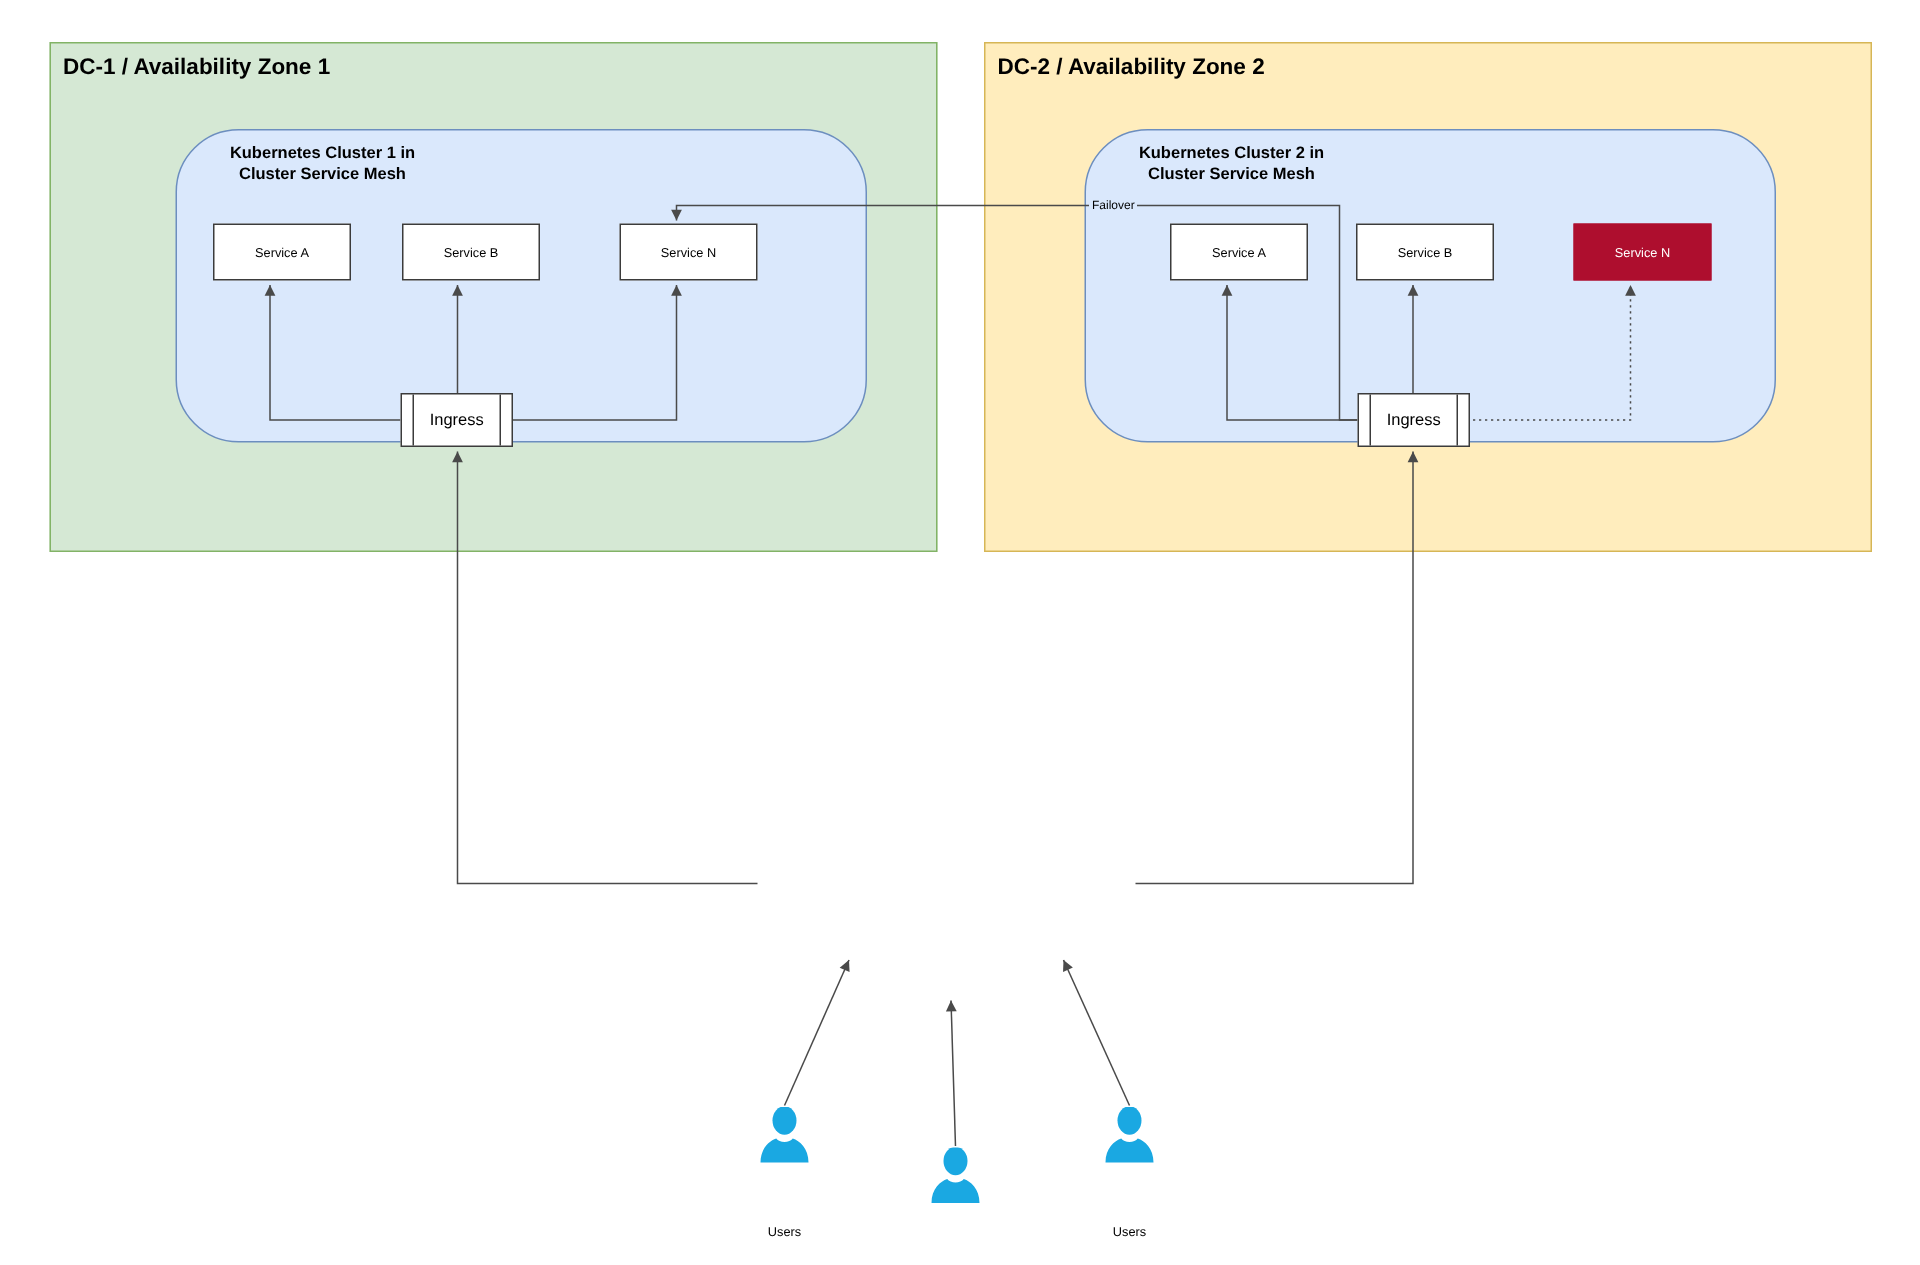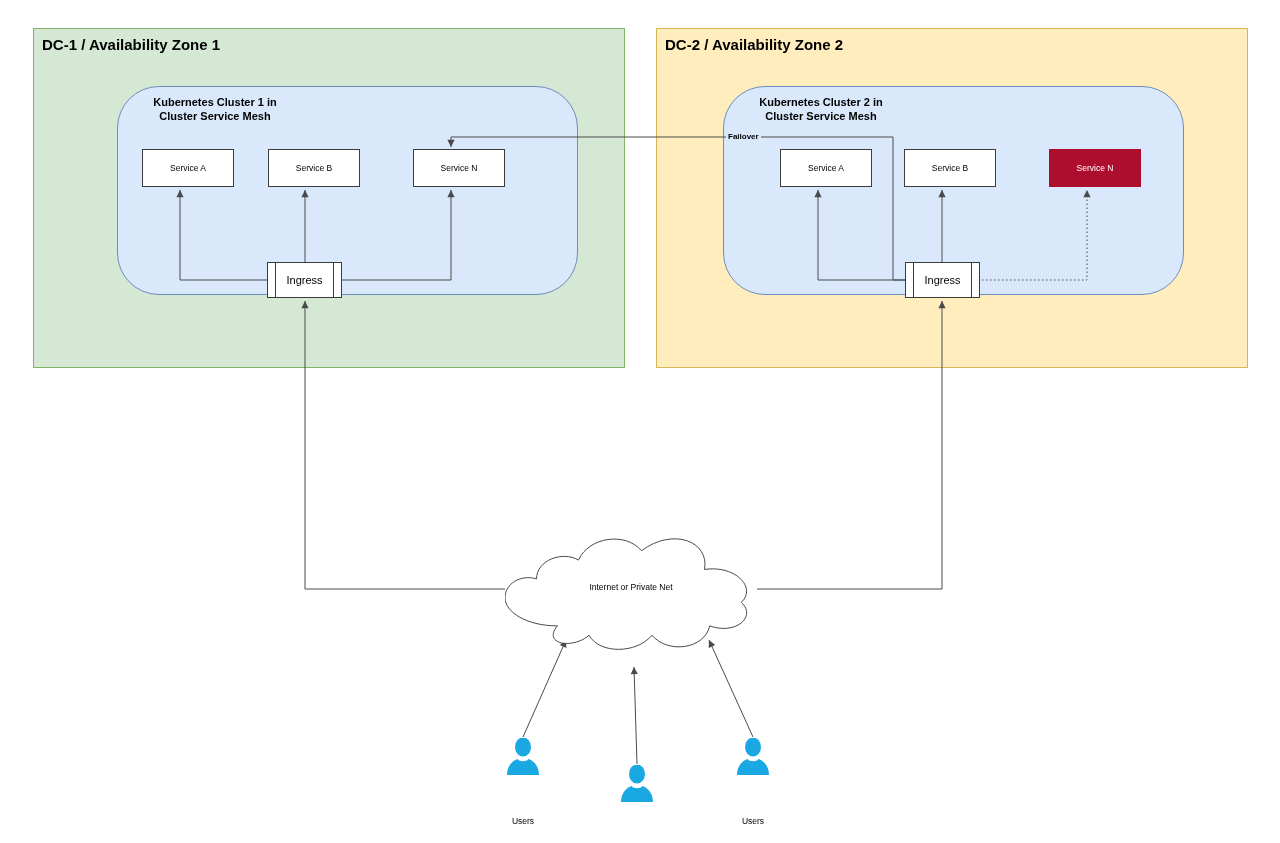--- a/index.html
+++ b/index.html
@@ -95,21 +95,21 @@
   .ingress::before { left: 7px; }
   .ingress::after  { right: 7px; }
   .ingress1 { left: 267px; top: 262px; }
   .ingress2 { left: 905px; top: 262px; }
 
   
   .edge-label {
     position: absolute; left: 726px; top: 132px;
     font-size: 8px; line-height: 10px;
     background: var(--cluster-fill);
-    padding: 0 2px; white-space: nowrap; font-weight: bold;
+    padding: 0 2px; white-space: nowrap;
   }
 
   
   .cloud { left: 505px; top: 530px; width: 252px; height: 125px; }
   .cloud svg { display: block; width: 100%; height: 100%; }
   .cloud svg path { fill: #ffffff; stroke: var(--line); stroke-width: 1; vector-effect: non-scaling-stroke; }
   .cloud-label {
     position: absolute; left: 0; top: 52px; width: 100%;
     text-align: center; font-size: 8.5px;
   }
@@ -185,26 +185,20 @@
   <div class="svc svc-n1">Service N</div>
   <div class="ingress ingress1">Ingress</div>
 
   <div class="svc svc-a2">Service A</div>
   <div class="svc svc-b2">Service B</div>
   <div class="svc svc-n2 failed">Service N</div>
   <div class="ingress ingress2">Ingress</div>
 
   <div class="edge-label">Failover</div>
 
-  <div class="abs cloud">
-    <svg viewBox="0 9 120 66.5" preserveAspectRatio="none">
-      <path d="M 25 60 C 10 60 0 52.5 0 45 C 0 37.5 7.5 32.5 15 35 C 15 25 27.5 20 35 25 C 40 12.5 57.5 10 65 20 C 80 7.5 97.5 15 95 30 C 110 27.5 120 40 112.5 47.5 C 120 55 110 65 97.5 60 C 95 72.5 77.5 75 70 65 C 62.5 75 45 75 40 65 C 32.5 72.5 17.5 70 25 60 Z"></path>
-    </svg>
-    <div class="cloud-label">Internet or Private Net</div>
-  </div>
 
   <div class="abs user user1">
     <svg viewBox="0 0 36 38">
       <ellipse class="fill" cx="18" cy="9" rx="8" ry="9.5"></ellipse>
       <path class="fill" d="M2,37 C2,27.5 8,22.5 12.5,21 C14.5,24 21.5,24 23.5,21 C28,22.5 34,27.5 34,37 Z"></path>
     </svg>
   </div>
   <div class="user-label user1-label">Users</div>
 
   <div class="abs user user2">

